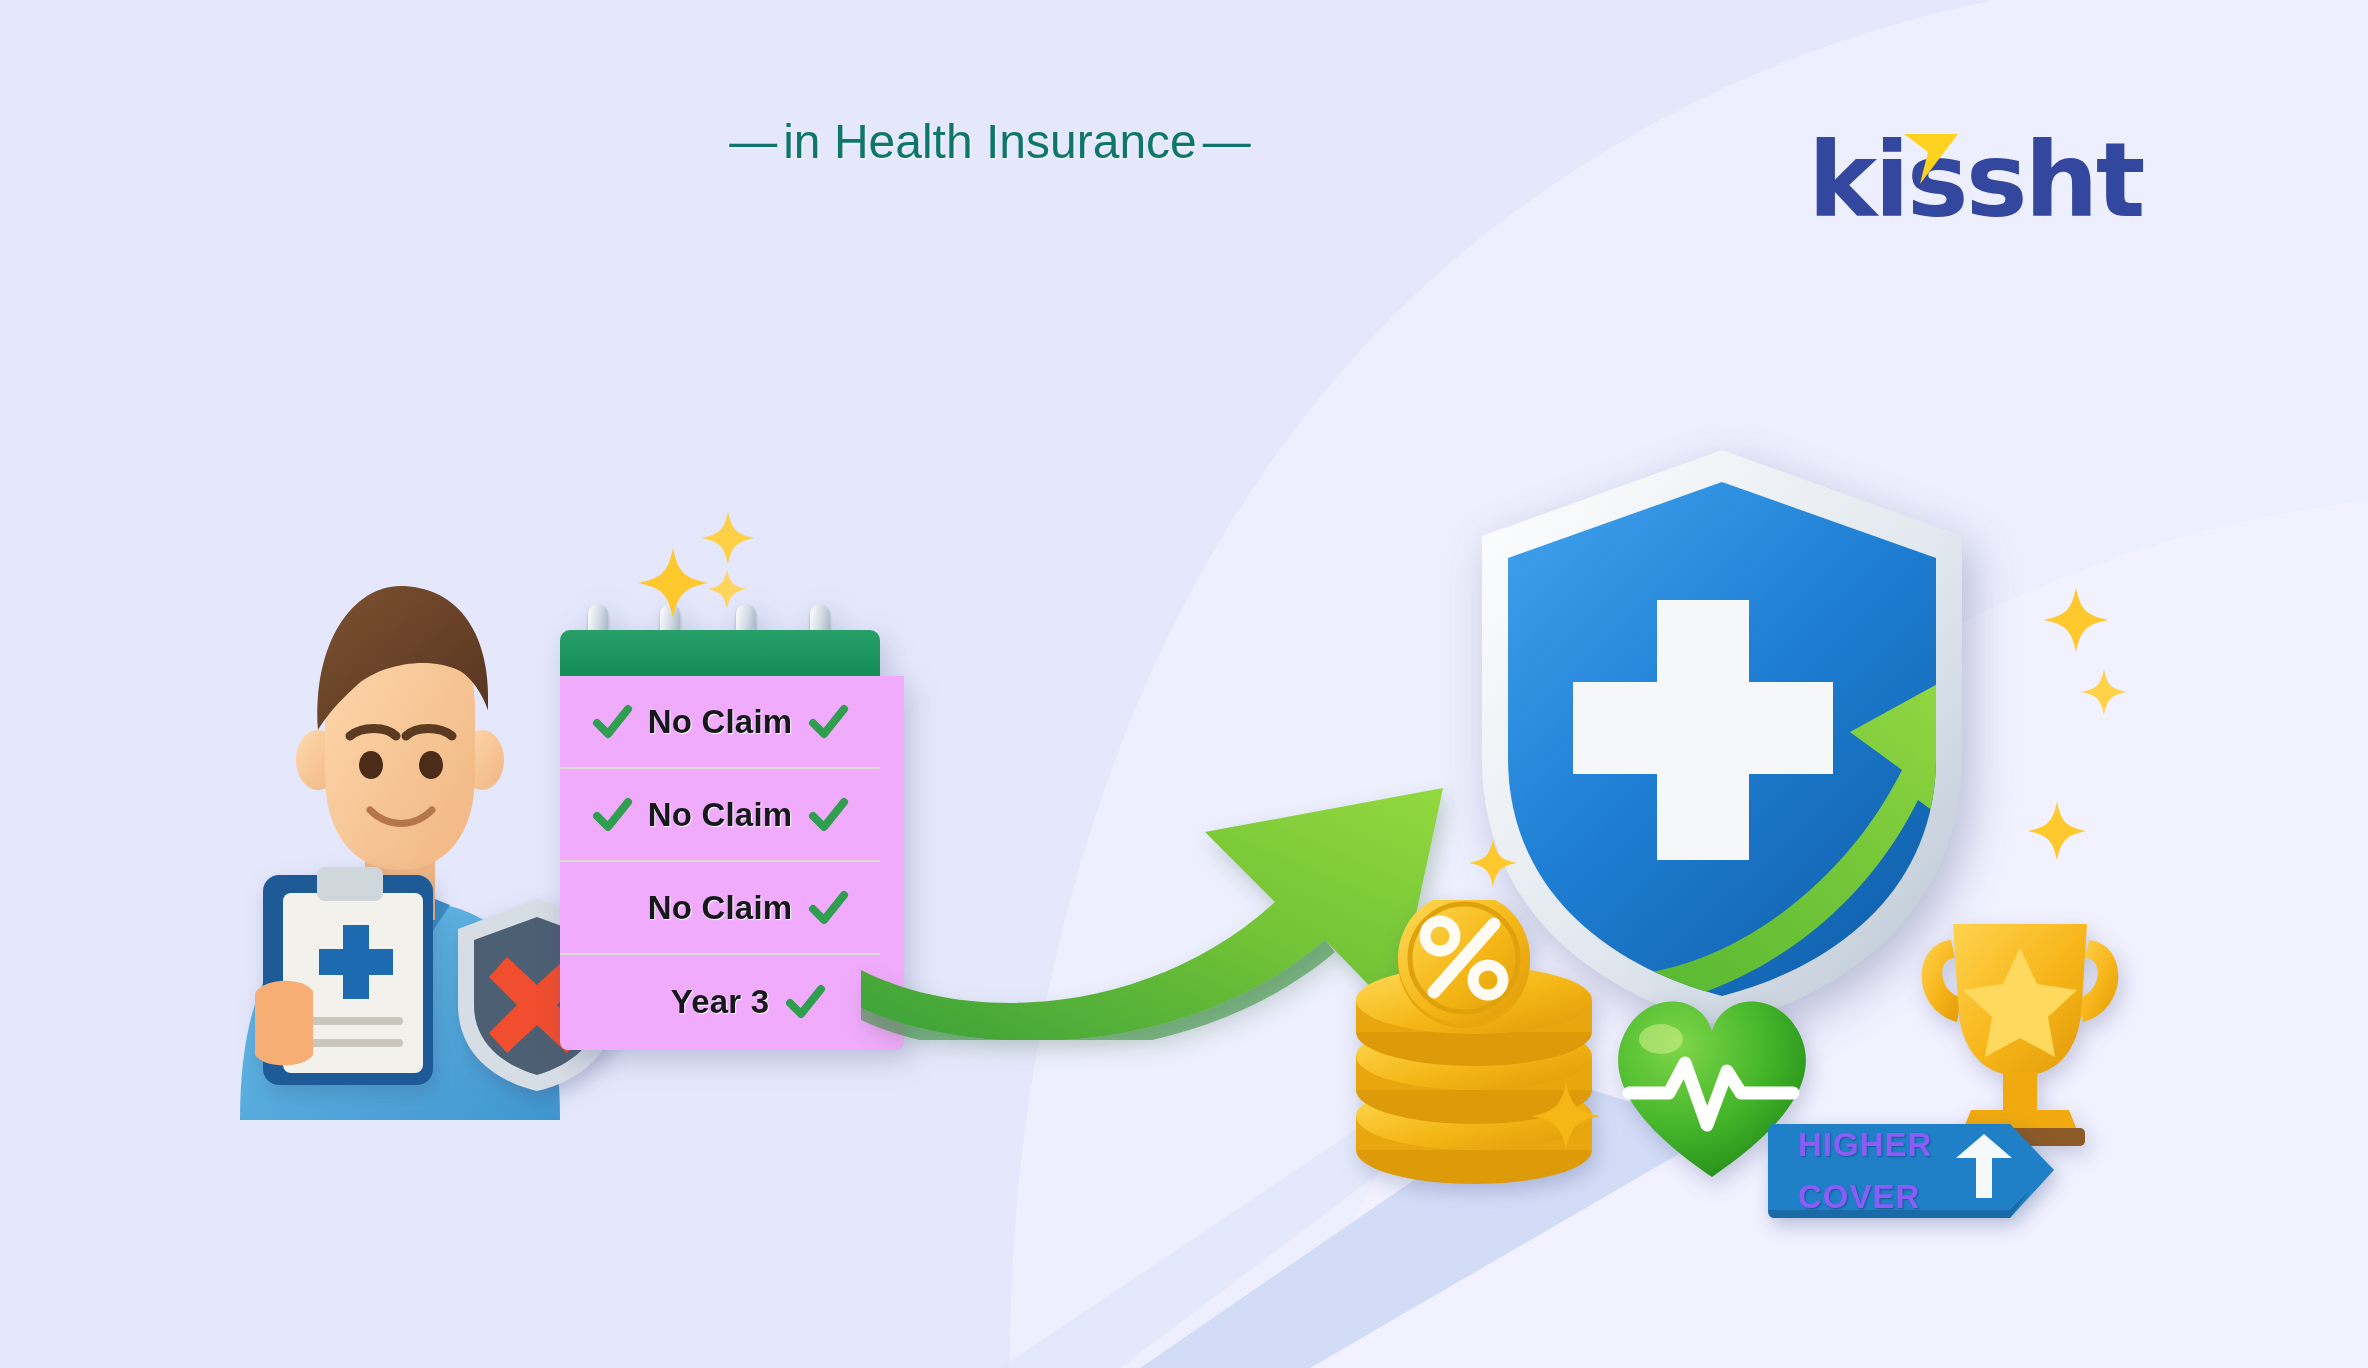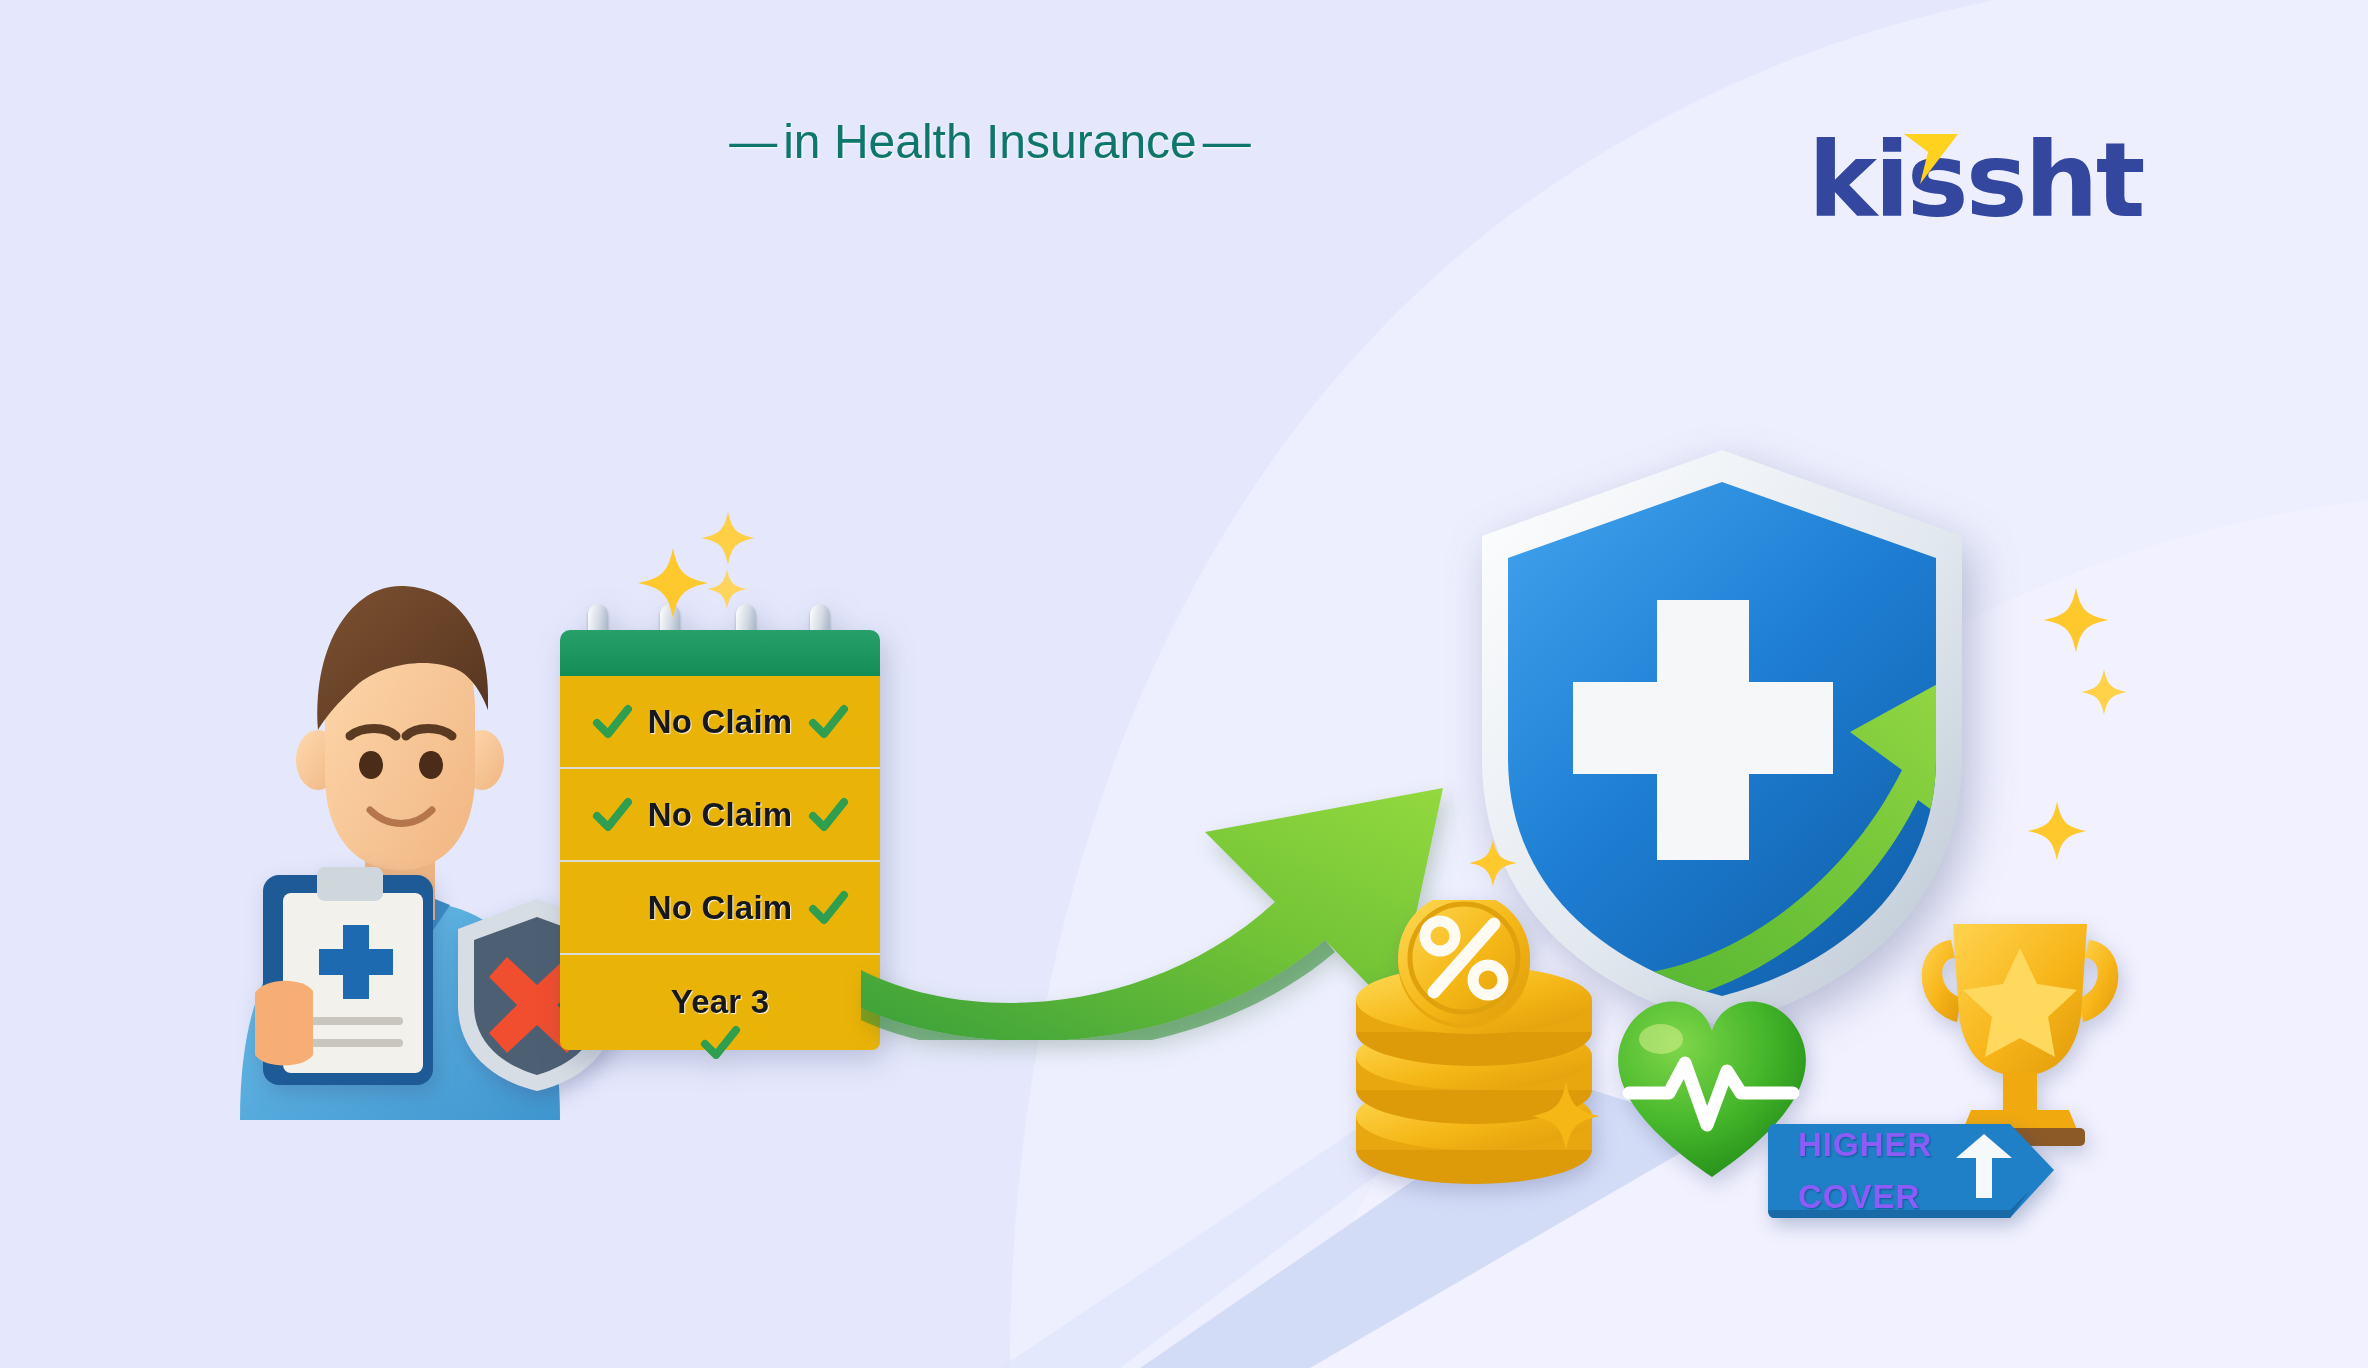--- a/index.html
+++ b/index.html
@@ -32,28 +32,28 @@
     position:absolute;left:1808px;top:128px;width:380px;height:100px;
   }
 
   
   .calendar{position:absolute;left:560px;top:630px;width:320px;height:420px;
     filter:drop-shadow(6px 10px 14px rgba(60,70,120,.25));}
   .cal-head{position:absolute;left:0;top:0;width:320px;height:46px;
     background:linear-gradient(180deg,#28a06a 0%,#138c56 100%);
     border-radius:10px 10px 0 0;}
   .cal-body{position:absolute;left:0;top:46px;width:320px;height:374px;
-    background:#eab308;border-radius:0 0 8px 8px;}
+    background:#f0abfc;border-radius:0 0 8px 8px;padding-left:24px;}
   .cal-ring{position:absolute;top:-26px;width:20px;height:58px;border-radius:10px;
     background:linear-gradient(100deg,#ffffff 0%,#d4dbe4 45%,#8ea2b8 100%);
     box-shadow:0 2px 3px rgba(0,0,0,.25);}
   .cal-row{position:absolute;left:0;width:320px;height:93px;
     border-bottom:2px solid #dedcd2;
     display:flex;align-items:center;justify-content:center;box-sizing:border-box;}
-  .cal-row:last-child{border-bottom:none;flex-direction:column;}
+  .cal-row:last-child{border-bottom:none;}
   .cal-label{font-size:33px;font-weight:bold;color:#16181c;
     text-shadow:1px 1px 1px rgba(255,255,255,.9);letter-spacing:.2px;}
   .tick{width:44px;height:44px;flex:0 0 44px;}
   .tick.hidden{visibility:hidden;}
 
   
   .person{position:absolute;left:200px;top:560px;width:420px;height:560px;}
   .clipboard{position:absolute;left:255px;top:865px;width:200px;height:230px;
     filter:drop-shadow(4px 8px 10px rgba(60,70,120,.25));}
   .shield-x{position:absolute;left:452px;top:895px;width:170px;height:200px;

